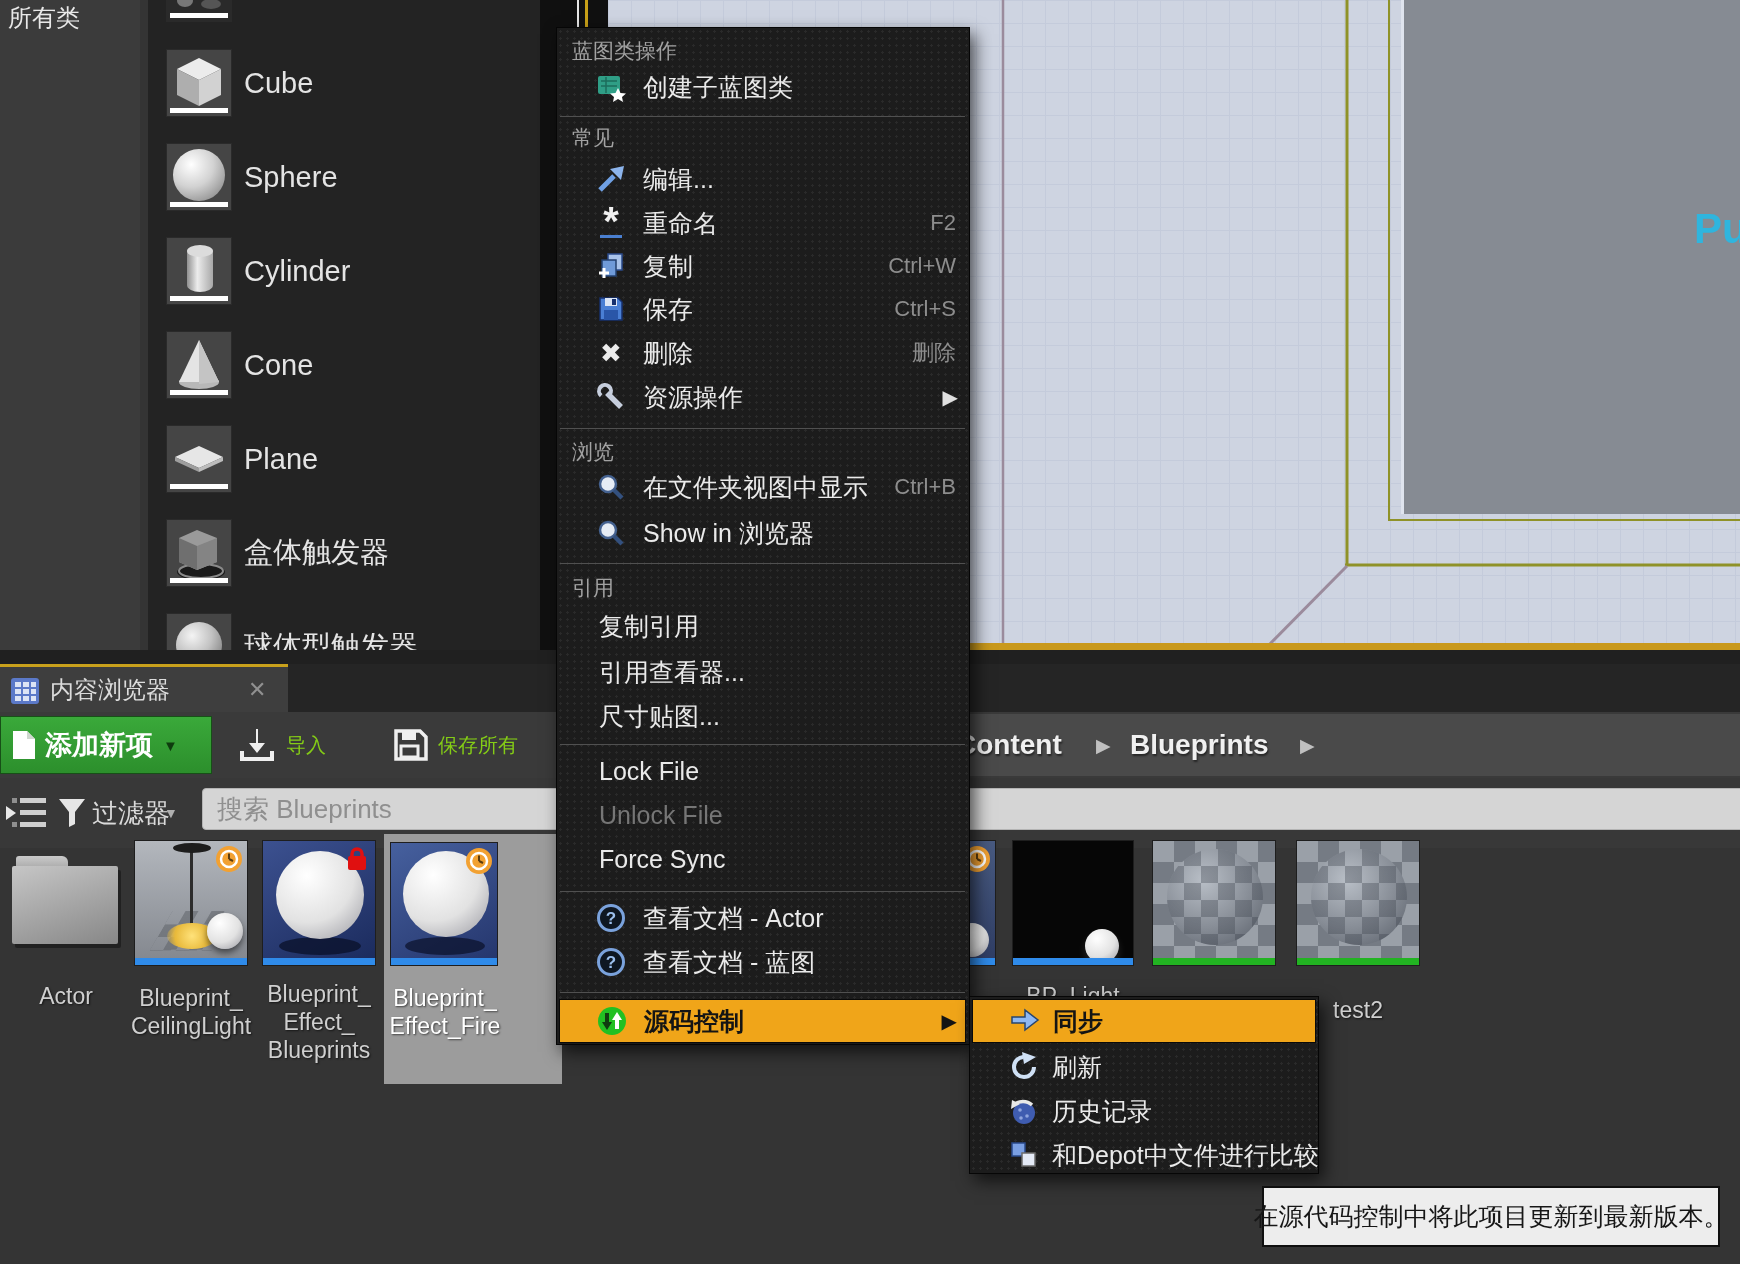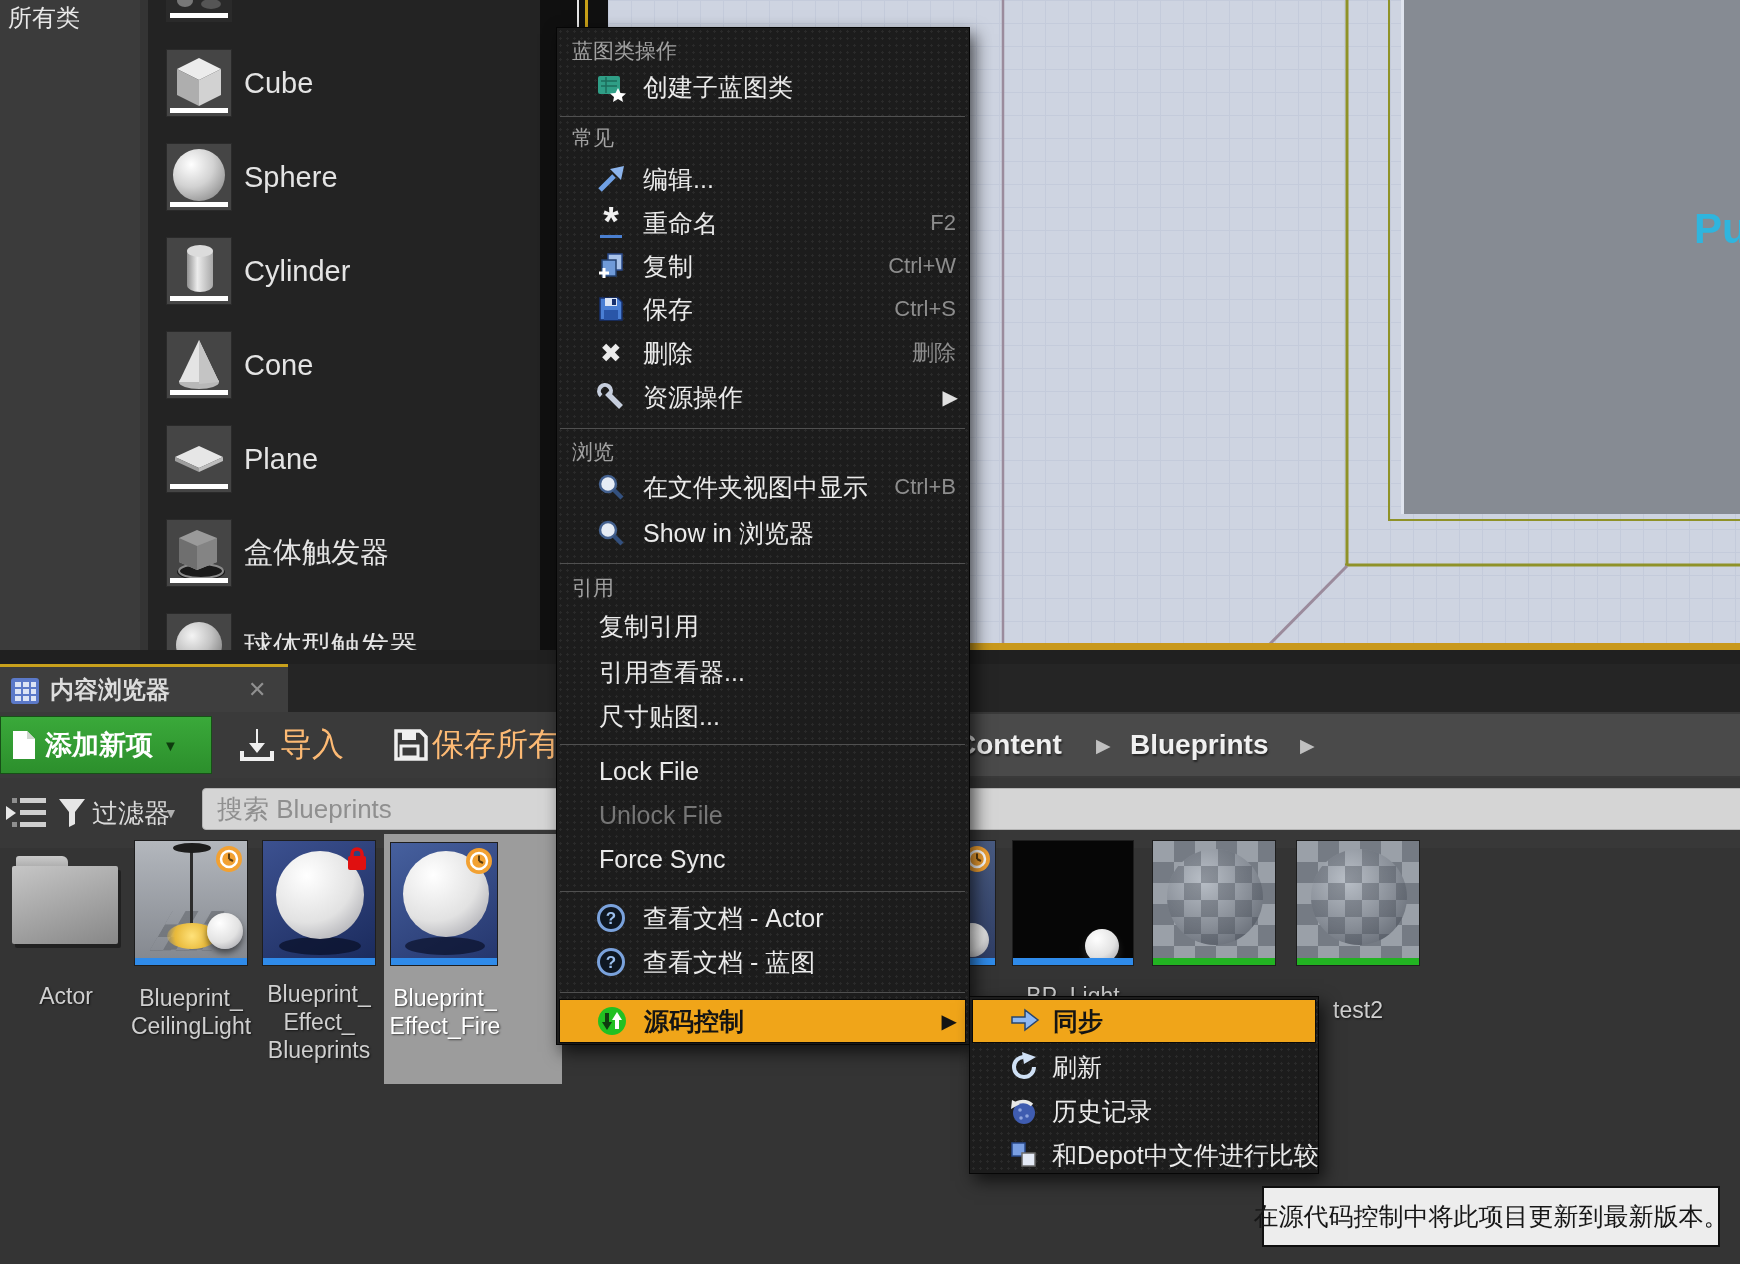--- a/index.html
+++ b/index.html
@@ -24,28 +24,28 @@
   #gap-yellow{left:585px;top:0;width:3px;height:650px;background:#c8a018;}
   #viewport{left:608px;top:0;width:1132px;height:650px;background:#ced4e1;
     background-image:linear-gradient(#c4cbdb 1px,transparent 1px),linear-gradient(90deg,#c4cbdb 1px,transparent 1px);
     background-size:23px 23px;}
   #viewport-border-bottom{left:608px;top:643px;width:1132px;height:7px;background:#c9991c;}
   #vp-pu{position:absolute;left:1086px;top:205px;font-size:42px;font-weight:bold;color:#2fb5de;}
   
   #cb-gap{left:0;top:650px;width:1740px;height:14px;background:#202020;}
   #tab-bar{left:0;top:664px;width:1740px;height:48px;background:#252525;}
   #cb-tab{left:0;top:0;width:288px;height:48px;background:#3e3e3e;border-top:3px solid #c9a11c;box-sizing:border-box;}
-  #cb-tab-label{left:50px;top:50%;transform:translateY(-50%);font-size:24px;color:#dcdcdc;font-weight:bold;}
+  #cb-tab-label{left:50px;top:50%;transform:translateY(-50%);font-size:24px;color:#dcdcdc;}
   #cb-tab-close{left:248px;top:50%;transform:translateY(-50%);font-size:22px;color:#909090;}
   #cb-toolbar{left:0;top:712px;width:1740px;height:66px;background:#3a3a3a;}
   #add-new-btn{left:0;top:4px;width:212px;height:58px;background:linear-gradient(#3aa93a,#2c8f2c);border:1px solid #174f17;box-sizing:border-box;display:flex;align-items:center;}
   #add-new-label{font-size:27px;font-weight:bold;color:#ffffff;margin-left:8px;}
   #add-new-caret{font-size:15px;color:#0e3c0e;margin-left:10px;}
   .tool-group{position:absolute;top:4px;height:58px;display:flex;align-items:center;}
-  .tool-label{font-size:32px;color:#fdba74;margin-left:4px;white-space:nowrap;}
+  .tool-label{font-size:20px;color:#84cc16;margin-left:10px;white-space:nowrap;}
   #breadcrumb-bar{left:948px;top:2px;width:792px;height:62px;background:#4a4a4a;}
   .crumb{position:absolute;top:50%;transform:translateY(-50%);font-size:28px;font-weight:bold;color:#f0f0f0;text-shadow:1px 2px 2px rgba(0,0,0,.5);}
   .crumb-arrow{position:absolute;top:50%;transform:translateY(-50%);font-size:19px;color:#c0c0c0;}
   #filter-row{left:0;top:778px;width:1740px;height:70px;background:#383838;}
   #filter-label{left:92px;top:50%;transform:translateY(-50%);font-size:26px;color:#dadada;}
   #filter-caret{left:164px;top:50%;transform:translateY(-50%);font-size:14px;color:#b0b0b0;}
   #search-input{position:absolute;left:186px;top:10px;width:1548px;height:42px;background:#d5d5d5;border:1px solid #b4b4b4;border-radius:4px;box-sizing:border-box;font-size:26px;color:#555;padding:0 14px;font-family:inherit;margin-left:16px;}
   #search-input::placeholder{color:#8f8f8f;opacity:1;}
   
   .thumb{position:absolute;overflow:hidden;box-sizing:border-box;border:1px solid #1e1e1e;}

